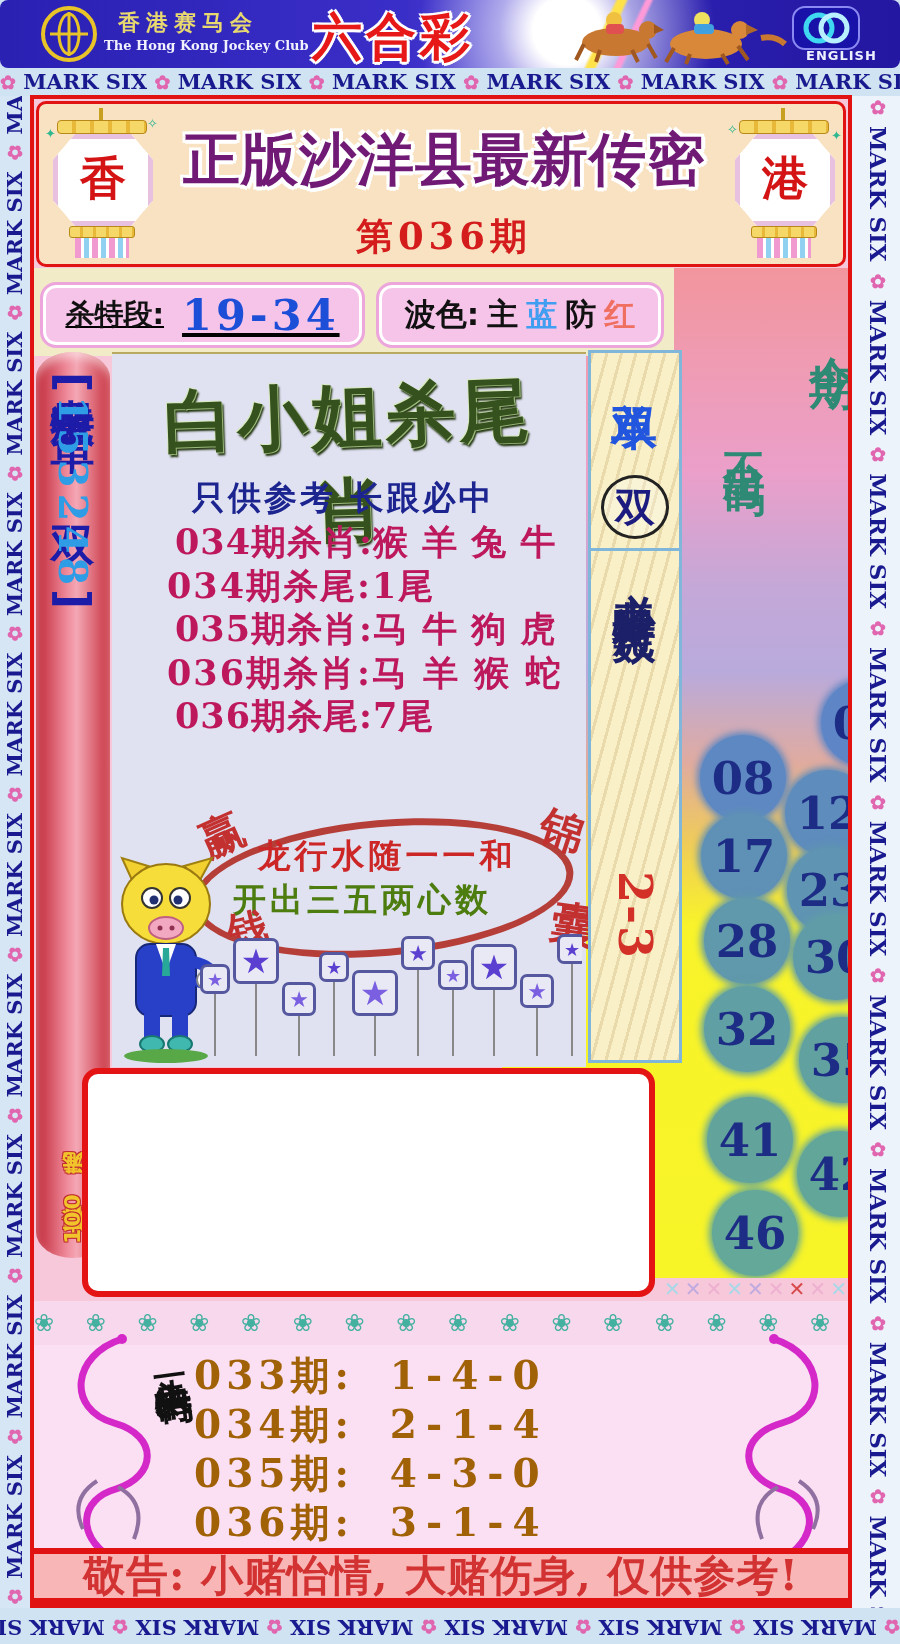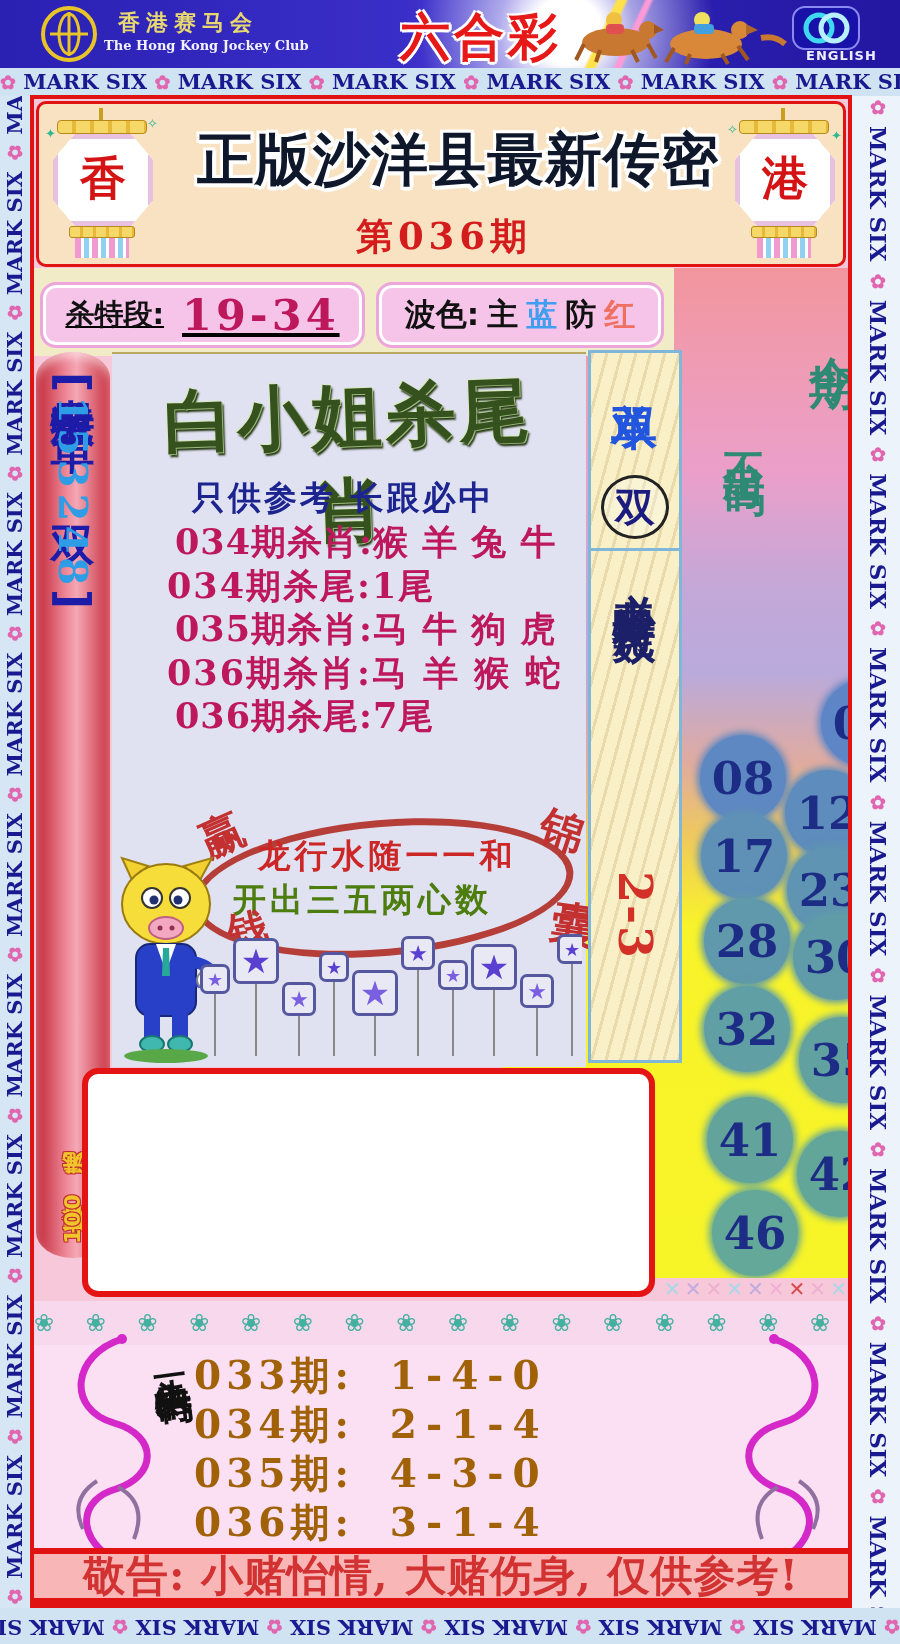--- a/index.html
+++ b/index.html
@@ -2,28 +2,28 @@
 <html><head>
 <meta charset="utf-8">
 <title>Mark Six Tip Sheet</title>
 <style>
   html,body{margin:0;padding:0;background:#cfe3f3;}
   .page{position:relative;width:900px;height:1644px;overflow:hidden;background:#cfe3f3;
         font-family:"DejaVu Sans",sans-serif;}
   .abs{position:absolute;}
 
   
-  .banner{left:0;top:0;width:900px;height:68px;border-radius:0;
+  .banner{left:0;top:0;width:900px;height:68px;border-radius:8px;
     background:radial-gradient(circle at 63% 45%, #ffffff 0 6%, rgba(255,255,255,.55) 12%, rgba(255,255,255,0) 26%),
                linear-gradient(90deg,#2a20b2,#3a2ec8 45%,#5a4fd8 60%,#2a1eae 78%,#2316a0);}
   .banner .ray{left:470px;top:0;width:330px;height:68px;
     background:linear-gradient(115deg,transparent 40%,#ffe24a 41%,#ffe24a 43%,transparent 44%,transparent 48%,#ff9ad8 49%,#ff9ad8 50%,transparent 51%);}
   .club-cn{left:118px;top:8px;color:#e8d870;font:bold 22px "DejaVu Sans",sans-serif;letter-spacing:6px;}
   .club-en{left:104px;top:38px;color:#f2f2ff;font:bold 13px "DejaVu Serif",serif;}
-  .lottery{left:322px;top:4px;width:240px;text-align:right;color:#e61818;
+  .lottery{left:312px;top:4px;width:240px;text-align:left;color:#e61818;
     font:bold 50px "DejaVu Serif",serif;letter-spacing:4px;
     text-shadow:-2px -2px 0 #fff,2px -2px 0 #fff,-2px 2px 0 #fff,2px 2px 0 #fff,0 3px 0 #fff,3px 0 0 #fff;}
   .english{left:806px;top:48px;color:#eef0ff;font:bold 13px "DejaVu Sans",sans-serif;letter-spacing:1px;}
 
   
   .marq{color:#1a1a90;font:bold 21px "DejaVu Serif",serif;white-space:nowrap;overflow:hidden;}
   .marq .fl{color:#e066b0;font-size:19px;}
   .strip-top{left:0;top:68px;width:900px;height:28px;background:#cfe3f3;line-height:28px;text-align:center;}
   .strip-bottom{left:0;top:1608px;width:900px;height:36px;background:#cfe3f3;line-height:34px;text-align:center;transform:rotate(180deg);}
   .strip-left{left:0;top:96px;width:30px;height:1512px;background:#d6e6f4;
@@ -32,21 +32,21 @@
       writing-mode:vertical-rl;line-height:44px;text-align:center;font-size:23px;}
 
   
   .frame{left:30px;top:95px;width:822px;height:1513px;background:#f6c8da;
          border:4px solid #e01212;box-sizing:border-box;}
   
 
   
   .masthead{left:2px;top:2px;width:810px;height:166px;background:#f9e2c2;
     border:3px solid #e01212;border-radius:10px;box-sizing:border-box;}
-  .mast-title{left:130px;top:18px;width:550px;text-align:right;color:#0f172a;
+  .mast-title{left:130px;top:18px;width:550px;text-align:center;color:#701a75;
     font:bold 57px "DejaVu Serif",serif;letter-spacing:1px;
     text-shadow:-3px -3px 0 #fff,3px -3px 0 #fff,-3px 3px 0 #fff,3px 3px 0 #fff,0 4px 0 #fff,4px 0 0 #fff;}
   .mast-issue{left:130px;top:108px;width:550px;text-align:center;color:#d41c1c;
     font:bold 37px "DejaVu Serif",serif;letter-spacing:5px;}
   .lantern{width:108px;height:156px;}
   .lantern .hang{left:50px;top:0;width:4px;height:12px;background:#c8a020;}
   .lantern .bar{left:8px;top:12px;width:90px;height:14px;border-radius:4px;
      background:repeating-linear-gradient(90deg,#f6d868 0 14px,#e8b838 14px 18px);border:1px solid #b88818;box-sizing:border-box;}
   .lantern .body{left:4px;top:26px;width:100px;height:92px;background:#fff;
      clip-path:polygon(22% 0,78% 0,100% 28%,100% 72%,78% 100%,22% 100%,0 72%,0 28%);
@@ -58,21 +58,21 @@
   .lantern .fringe{left:26px;top:130px;width:54px;height:20px;
      background:repeating-linear-gradient(90deg,#f09ad0 0 6px,#fff 6px 9px,#90d0f0 9px 14px,#fff 14px 17px);}
   .lantern .star{position:absolute;font-size:13px;color:#30b890;}
 
   
   .info-band{left:0px;top:169px;width:640px;height:88px;background:#f1ebc8;}
   .pinkbox{position:absolute;background:#f7c4e9;border:3px solid #eda6dc;border-radius:16px;
      box-shadow:inset 0 0 0 3px #ffffff;box-sizing:border-box;display:flex;align-items:center;justify-content:center;}
   .box-kill{left:6px;top:14px;width:325px;height:66px;text-decoration:underline;}
   .box-kill .lab{color:#111;font:bold 29px "DejaVu Sans",sans-serif;}
-  .box-kill .val{color:#be185d;font:bold 43px "DejaVu Serif",serif;letter-spacing:4px;margin-left:18px;text-align:center;}
+  .box-kill .val{color:#1d4ed8;font:bold 43px "DejaVu Serif",serif;letter-spacing:4px;margin-left:18px;text-align:center;}
   .box-wave{left:342px;top:14px;width:288px;height:66px;font:bold 31px "DejaVu Sans",sans-serif;color:#111;text-align:right;}
   .box-wave span{margin:0 4px;}
   .c-blue{color:#3f9ef0;}
   .c-red{color:#ef7060;}
 
   
   .rightcol{left:468px;top:169px;width:346px;height:1010px;overflow:hidden;
     background:linear-gradient(180deg,#f2959d 0%,#ef9bb2 9%,#eb9fc9 20%,#c3a8d8 32%,#b9aadc 40%,#e0ab9f 49%,#f0cc58 57%,#f8f32a 65%,#f7f428 100%);}
   .vteal{writing-mode:vertical-rl;text-orientation:upright;color:#2e8a74;
      font:bold 46px "DejaVu Serif",serif;letter-spacing:8px;}

